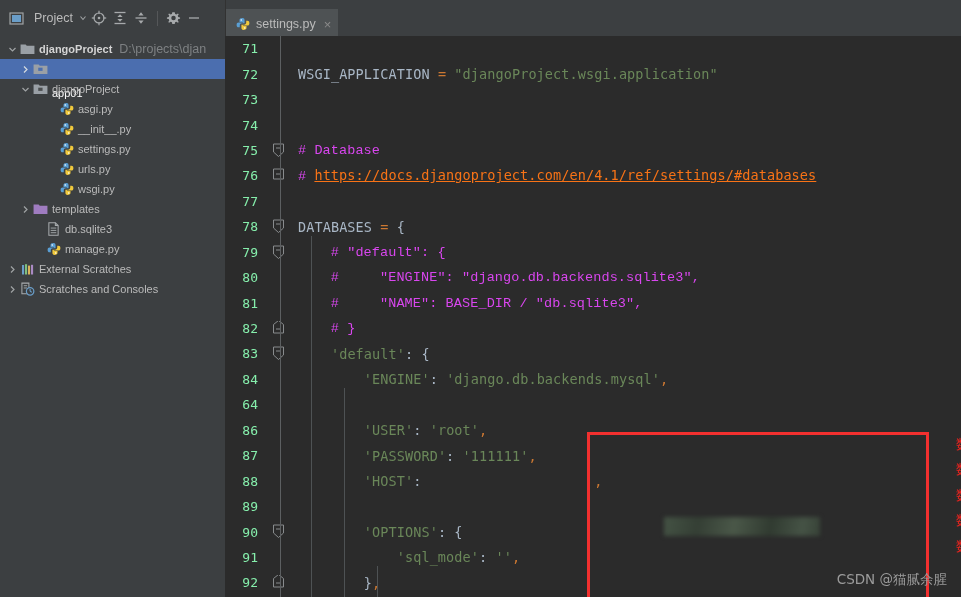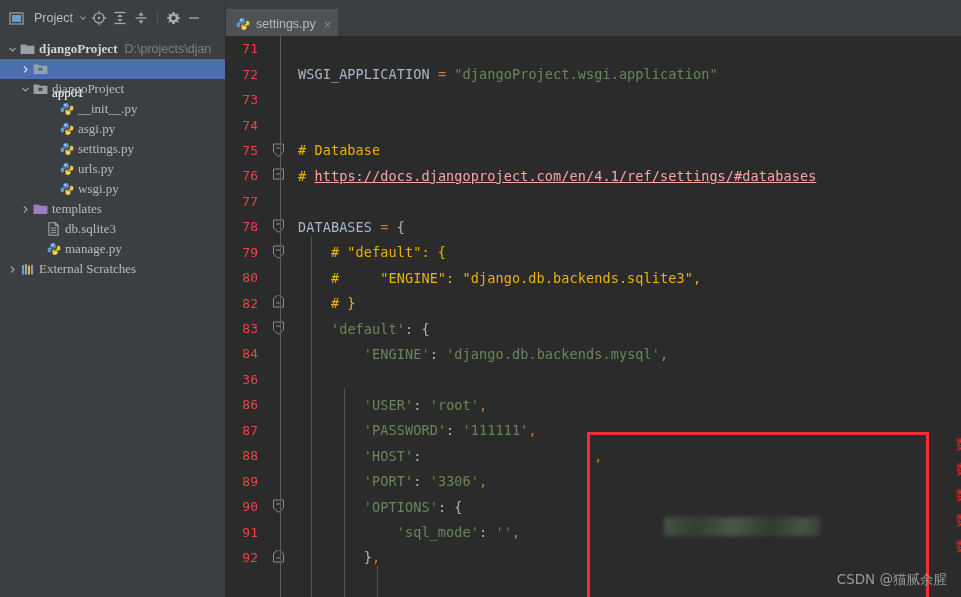--- a/index.html
+++ b/index.html
@@ -140,23 +140,22 @@
     flex: 0 0 17px;
     display: flex;
     align-items: center;
     justify-content: center;
     margin-right: 3px;
   }
   .tree-ico svg { display: block; }
 
   .tree-label {
     color: #bbbbbb;
-    font-size: 13px;
+    font-size: 11px;
     line-height: 20px;
-    font-family: Liberation Serif, serif;
   }
   .tree-label.bold { font-weight: bold; color: #d4d4d4; }
   .tree-path {
     color: #7e8183;
     font-size: 12.5px;
     margin-left: 7px;
     line-height: 20px;
     overflow: hidden;
   }
 
@@ -181,21 +180,21 @@
     height: 25.45px;
     display: flex;
     align-items: center;
   }
 
   .lnum {
     width: 44px;
     flex: 0 0 44px;
     text-align: right;
     padding-right: 11px;
-    color: #ef4444;
+    color: #86efac;
     font-size: 13px;
     font-family: "DejaVu Sans Mono", "Liberation Mono", monospace;
   }
 
   .fold {
     width: 22px;
     flex: 0 0 22px;
     position: relative;
     height: 25.45px;
   }
@@ -211,25 +210,25 @@
     z-index: 1;
   }
 
   .ctext {
     white-space: pre;
     color: #a9b7c6;
     padding-left: 7px;
     letter-spacing: 0.1px;
   }
   .t-str   { color: #6a8759; }
-  .t-com   { color: #eab308; }
+  .t-com   { color: #d946ef; font-family: Liberation Mono, monospace; }
   .t-punc  { color: #cc7832; }
   .t-brace { color: #a9b7c6; }
   .t-plain { color: #a9b7c6; }
-  .t-link  { color: #fca5a5; text-decoration: underline; }
+  .t-link  { color: #f97316; text-decoration: underline; }
 
   .squiggle {
     text-decoration: underline;
     text-decoration-style: wavy;
     text-decoration-color: #6a8759;
     text-underline-offset: 3px;
   }
 
   
   .iguide {
@@ -438,35 +437,35 @@
         <span class="tw indent-3"></span>
         <span class="twisty empty"></span>
         <span class="tree-ico">
           <svg width="14" height="14" viewBox="0 0 16 16">
             <path d="M7.6 1.1 C5 1.1 4 2 4 3.6 L4 5.6 L8.1 5.6 L8.1 6.3 L3 6.3 C1.5 6.3 0.7 7.3 0.7 9 C0.7 10.7 1.5 11.7 3 11.7 L4.3 11.7 L4.3 9.6 C4.3 8.2 5.3 7.2 6.8 7.2 L9.8 7.2 L9.8 3.6 C9.8 2 9 1.1 7.6 1.1 Z" fill="#5a9fd4"></path>
             <circle cx="6" cy="3.3" r="0.85" fill="#ffffff"></circle>
             <path d="M8.4 14.9 C11 14.9 12 14 12 12.4 L12 10.4 L7.9 10.4 L7.9 9.7 L13 9.7 C14.5 9.7 15.3 8.7 15.3 7 C15.3 5.3 14.5 4.3 13 4.3 L11.7 4.3 L11.7 6.4 C11.7 7.8 10.7 8.8 9.2 8.8 L6.2 8.8 L6.2 12.4 C6.2 14 7 14.9 8.4 14.9 Z" fill="#f0c93d"></path>
             <circle cx="10" cy="12.7" r="0.85" fill="#ffffff"></circle>
           </svg>
         </span>
-        <span class="tree-label">__init__.py</span>
+        <span class="tree-label">asgi.py</span>
       </div>
 
       <div class="tree-row">
         <span class="tw indent-3"></span>
         <span class="twisty empty"></span>
         <span class="tree-ico">
           <svg width="14" height="14" viewBox="0 0 16 16">
             <path d="M7.6 1.1 C5 1.1 4 2 4 3.6 L4 5.6 L8.1 5.6 L8.1 6.3 L3 6.3 C1.5 6.3 0.7 7.3 0.7 9 C0.7 10.7 1.5 11.7 3 11.7 L4.3 11.7 L4.3 9.6 C4.3 8.2 5.3 7.2 6.8 7.2 L9.8 7.2 L9.8 3.6 C9.8 2 9 1.1 7.6 1.1 Z" fill="#5a9fd4"></path>
             <circle cx="6" cy="3.3" r="0.85" fill="#ffffff"></circle>
             <path d="M8.4 14.9 C11 14.9 12 14 12 12.4 L12 10.4 L7.9 10.4 L7.9 9.7 L13 9.7 C14.5 9.7 15.3 8.7 15.3 7 C15.3 5.3 14.5 4.3 13 4.3 L11.7 4.3 L11.7 6.4 C11.7 7.8 10.7 8.8 9.2 8.8 L6.2 8.8 L6.2 12.4 C6.2 14 7 14.9 8.4 14.9 Z" fill="#f0c93d"></path>
             <circle cx="10" cy="12.7" r="0.85" fill="#ffffff"></circle>
           </svg>
         </span>
-        <span class="tree-label">asgi.py</span>
+        <span class="tree-label">__init__.py</span>
       </div>
 
       <div class="tree-row">
         <span class="tw indent-3"></span>
         <span class="twisty empty"></span>
         <span class="tree-ico">
           <svg width="14" height="14" viewBox="0 0 16 16">
             <path d="M7.6 1.1 C5 1.1 4 2 4 3.6 L4 5.6 L8.1 5.6 L8.1 6.3 L3 6.3 C1.5 6.3 0.7 7.3 0.7 9 C0.7 10.7 1.5 11.7 3 11.7 L4.3 11.7 L4.3 9.6 C4.3 8.2 5.3 7.2 6.8 7.2 L9.8 7.2 L9.8 3.6 C9.8 2 9 1.1 7.6 1.1 Z" fill="#5a9fd4"></path>
             <circle cx="6" cy="3.3" r="0.85" fill="#ffffff"></circle>
             <path d="M8.4 14.9 C11 14.9 12 14 12 12.4 L12 10.4 L7.9 10.4 L7.9 9.7 L13 9.7 C14.5 9.7 15.3 8.7 15.3 7 C15.3 5.3 14.5 4.3 13 4.3 L11.7 4.3 L11.7 6.4 C11.7 7.8 10.7 8.8 9.2 8.8 L6.2 8.8 L6.2 12.4 C6.2 14 7 14.9 8.4 14.9 Z" fill="#f0c93d"></path>
@@ -559,20 +558,39 @@
           <svg width="14" height="13" viewBox="0 0 14 13">
             <rect x="1" y="2" width="2.1" height="9.5" fill="#6a9ec9"></rect>
             <rect x="4" y="1.2" width="2.1" height="10.3" fill="#7fc07f"></rect>
             <rect x="7" y="2.6" width="2.1" height="8.9" fill="#d9b25b"></rect>
             <rect x="10" y="1.8" width="2.1" height="9.7" fill="#a98ac4"></rect>
           </svg>
         </span>
         <span class="tree-label">External Scratches</span>
       </div>
 
+      <div class="tree-row">
+        <span class="tw indent-0"></span>
+        <span class="twisty">
+          <svg width="9" height="9" viewBox="0 0 9 9">
+              <path d="M3 1.5 L6 4.5 L3 7.5" fill="none" stroke="#a0a3a5" stroke-width="1.2"></path>
+            </svg>
+        </span>
+        <span class="tree-ico">
+          <svg width="15" height="14" viewBox="0 0 16 15">
+            <path d="M2 1.2 L9.5 1.2 L9.5 12.6 L2 12.6 Z" fill="none" stroke="#a8acae" stroke-width="1.1"></path>
+            <line x1="4" y1="4" x2="7.6" y2="4" stroke="#a8acae" stroke-width="1"></line>
+            <line x1="4" y1="6.4" x2="7.6" y2="6.4" stroke="#a8acae" stroke-width="1"></line>
+            <circle cx="10.8" cy="10" r="4" fill="#3c3f41" stroke="#6a9ec9" stroke-width="1.3"></circle>
+            <line x1="10.8" y1="7.6" x2="10.8" y2="10" stroke="#6a9ec9" stroke-width="1.2"></line>
+            <line x1="10.8" y1="10" x2="12.6" y2="10.9" stroke="#6a9ec9" stroke-width="1.2"></line>
+          </svg>
+        </span>
+        <span class="tree-label">Scratches and Consoles</span>
+      </div>
 
     </div>
 
     <div class="editor">
       <div class="gutterline"></div>
 
       <div class="iguide" style="left:86px; top:200px; height:382px;"></div>
       <div class="iguide" style="left:119px; top:352px; height:230px;"></div>
       <div class="iguide" style="left:152px; top:530px; height:52px;"></div>
 
@@ -651,20 +669,25 @@
           </span>
           <span class="ctext t-com">    # "default": {</span>
         </div>
 
         <div class="line">
           <span class="lnum">80</span>
           <span class="fold"></span>
           <span class="ctext t-com">    #     "ENGINE": "django.db.backends.sqlite3",</span>
         </div>
 
+        <div class="line">
+          <span class="lnum">81</span>
+          <span class="fold"></span>
+          <span class="ctext t-com">    #     "NAME": BASE_DIR / "db.sqlite3",</span>
+        </div>
 
         <div class="line">
           <span class="lnum">82</span>
           <span class="fold">
             <svg width="13" height="15" viewBox="0 0 13 15">
                 <path d="M1.5 3.5 L6.5 -0.5 L11.5 3.5 L11.5 12 L1.5 12 Z" fill="none" stroke="#888b8d" stroke-width="1"></path>
                 <line x1="4" y1="8" x2="9" y2="8" stroke="#888b8d" stroke-width="1"></line>
               </svg>
           </span>
           <span class="ctext t-com">    # }</span>
@@ -681,21 +704,21 @@
           <span class="ctext"><span class="t-plain">    </span><span class="t-str">'default'</span><span class="t-plain">: </span><span class="t-brace">{</span></span>
         </div>
 
         <div class="line">
           <span class="lnum">84</span>
           <span class="fold"></span>
           <span class="ctext"><span class="t-plain">        </span><span class="t-str">'ENGINE'</span><span class="t-plain">: </span><span class="t-str">'django.db.backends.mysql'</span><span class="t-punc">,</span></span>
         </div>
 
         <div class="line">
-          <span class="lnum">36</span>
+          <span class="lnum">64</span>
           <span class="fold"></span>
         </div>
 
         <div class="line">
           <span class="lnum">86</span>
           <span class="fold"></span>
           <span class="ctext"><span class="t-plain">        </span><span class="t-str">'USER'</span><span class="t-plain">: </span><span class="t-str">'root'</span><span class="t-punc">,</span></span>
         </div>
 
         <div class="line">
@@ -706,21 +729,20 @@
 
         <div class="line">
           <span class="lnum">88</span>
           <span class="fold"></span>
           <span class="ctext"><span class="t-plain">        </span><span class="t-str">'HOST'</span><span class="t-plain">:                     </span><span class="t-punc">,</span></span>
         </div>
 
         <div class="line">
           <span class="lnum">89</span>
           <span class="fold"></span>
-          <span class="ctext"><span class="t-plain">        </span><span class="t-str">'PORT'</span><span class="t-plain">: </span><span class="t-str">'3306'</span><span class="t-punc">,</span></span>
         </div>
 
         <div class="line">
           <span class="lnum">90</span>
           <span class="fold">
             <svg width="13" height="15" viewBox="0 0 13 15">
                 <path d="M1.5 1 L11.5 1 L11.5 9 L6.5 13.5 L1.5 9 Z" fill="none" stroke="#888b8d" stroke-width="1"></path>
                 <line x1="4" y1="5" x2="9" y2="5" stroke="#888b8d" stroke-width="1"></line>
               </svg>
           </span>

